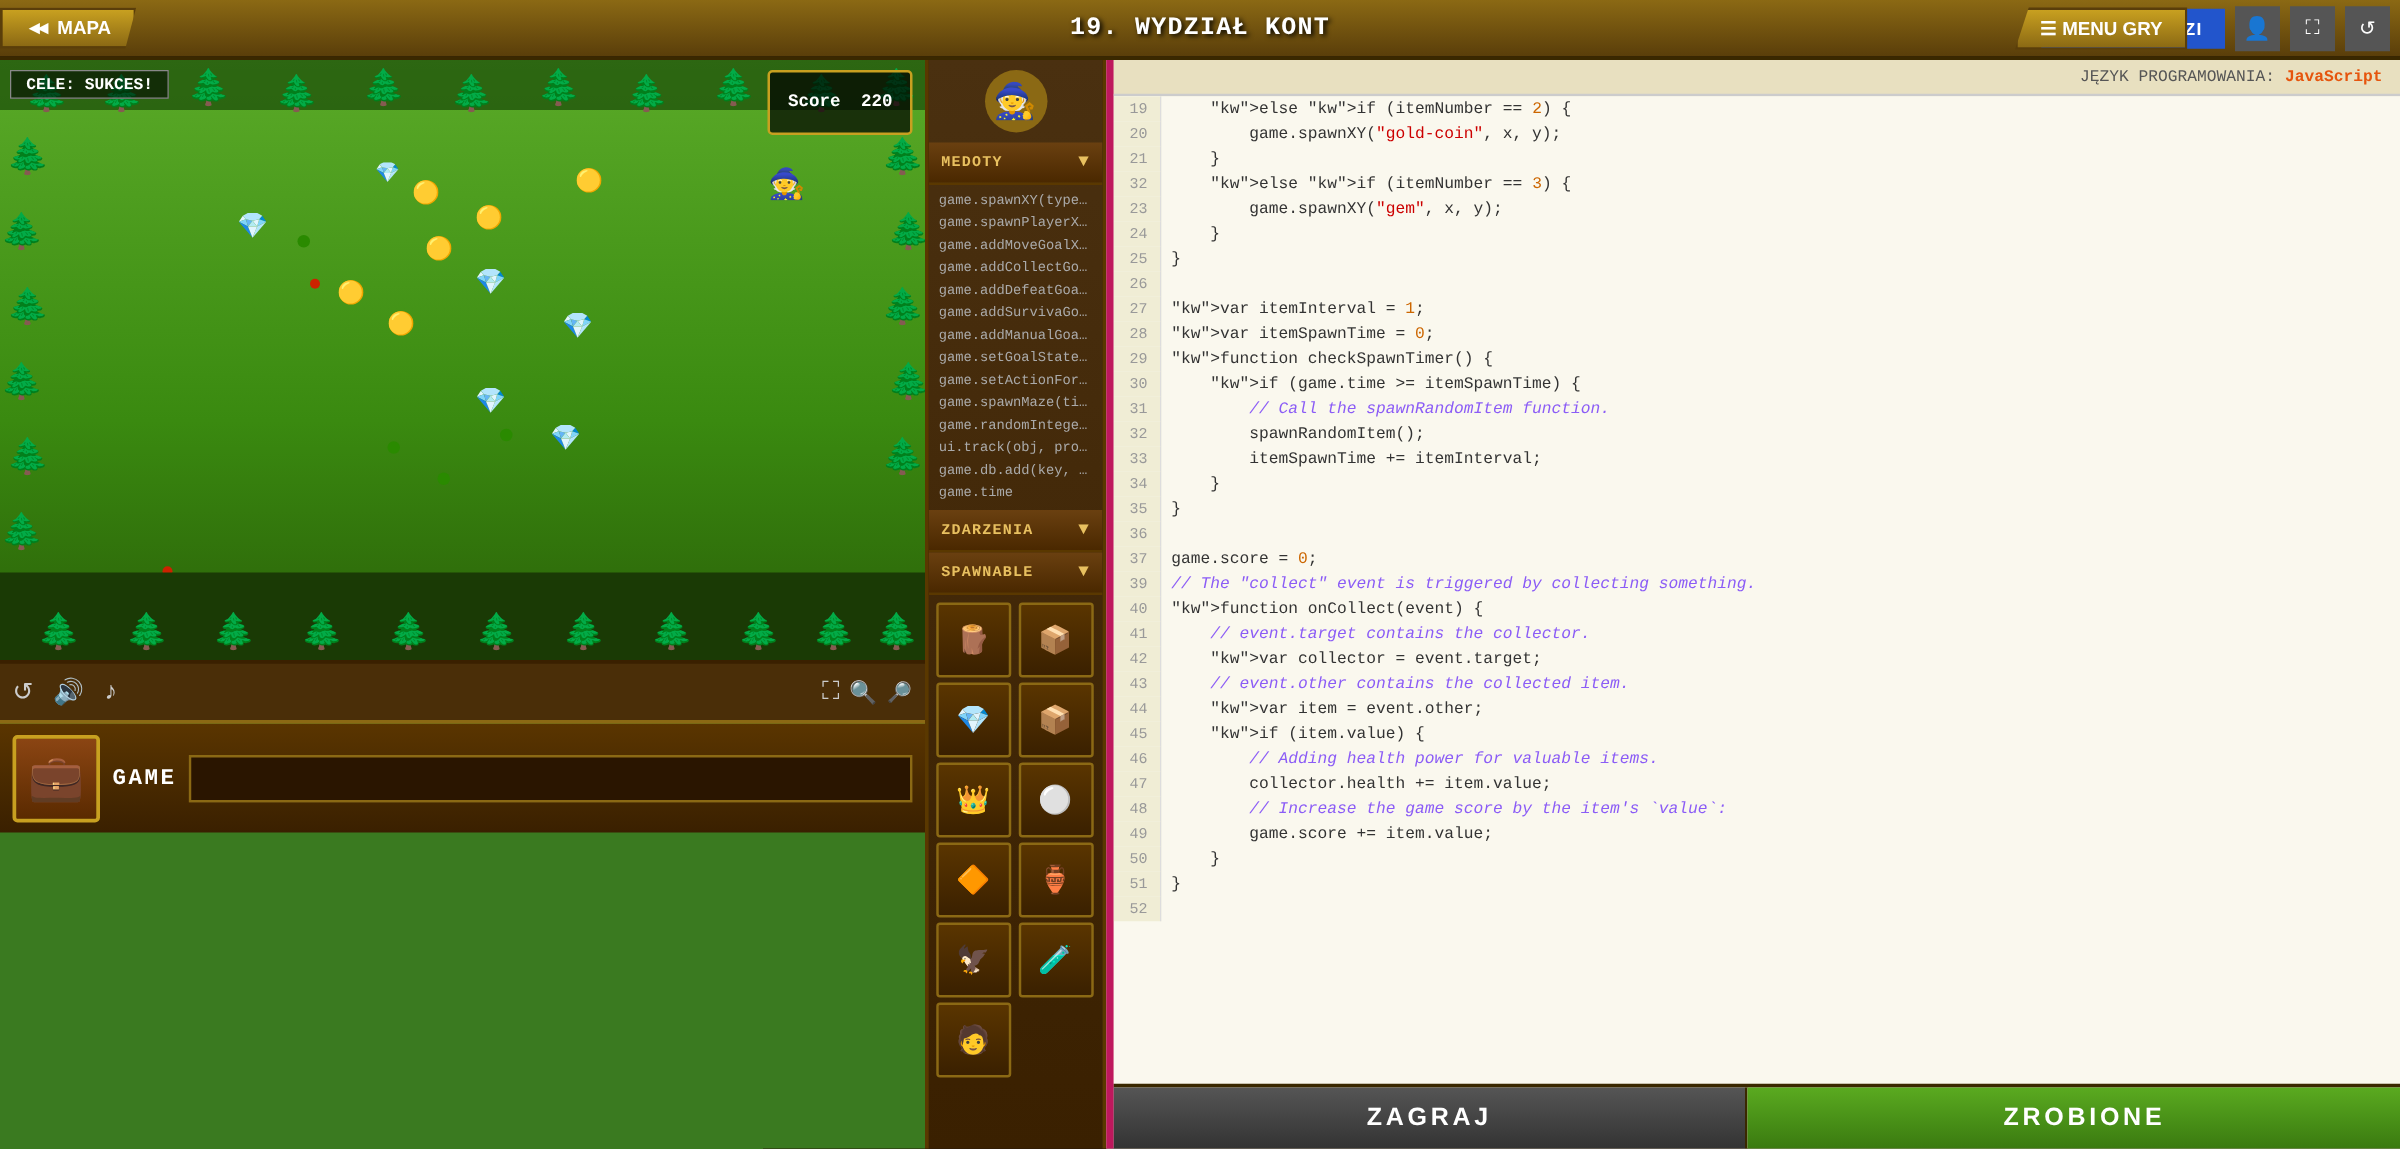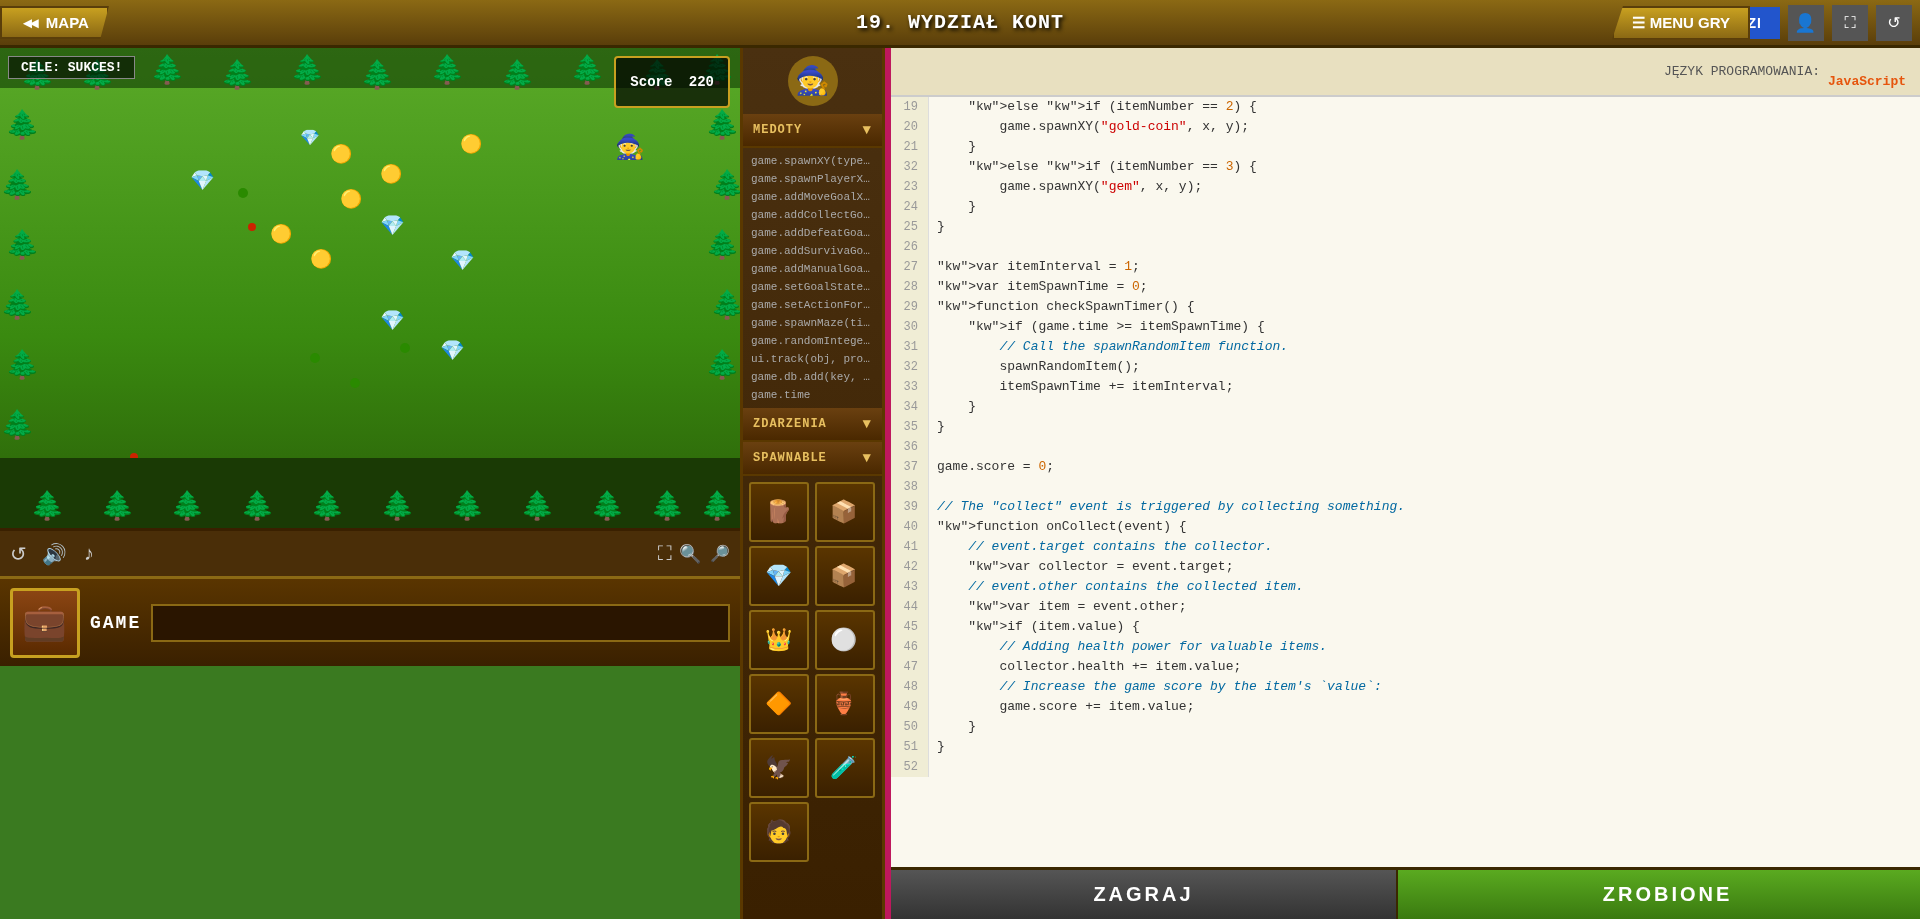--- a/index.html
+++ b/index.html
@@ -139,21 +139,21 @@
       flex: 1; display: flex; flex-direction: column;
       background: #f5f0dc; border-left: 6px solid #be185d;
     }
 
     #code-header {
       background: #e8e0c0; border-bottom: 2px solid #ccc;
       padding: 6px 14px; display: flex; align-items: center; justify-content: flex-end;
       gap: 8px;
     }
     #lang-label { color: #555; font-size: 13px; }
-    #lang-value { color: #e6550d; font-size: 13px; font-weight: bold; margin-top: 20px; }
+    #lang-value { color: #e6550d; font-size: 13px; font-weight: bold; }
     #podpowiedzi-btn {
       background: #2255cc; color: #fff; border: none; padding: 8px 18px;
       font-size: 14px; font-weight: bold; cursor: pointer; letter-spacing: 1px; text-transform: uppercase;
     }
     .icon-btn {
       background: #555; border: none; color: #fff; width: 36px; height: 36px;
       cursor: pointer; font-size: 16px; display: flex; align-items: center; justify-content: center;
     }
 
     #code-editor {
@@ -163,21 +163,21 @@
 
     .code-line {
       display: flex; min-height: 20px; line-height: 20px;
     }
     .line-num {
       width: 38px; min-width: 38px; color: #999; text-align: right; padding-right: 10px;
       user-select: none; font-size: 12px; background: #f0edd5; border-right: 1px solid #ddd;
     }
     .line-content { padding-left: 8px; white-space: pre; color: #333; }
     .str { color: #cc0000; }
-    .cm { color: #0369a1; font-style: italic; }
+    .cm { color: #8b5cf6; font-style: italic; }
     .num { color: #cc6600; }
 
     #code-footer {
       display: flex; height: 52px; border-top: 3px solid #3a2800;
     }
     #zagraj-btn {
       flex: 1; background: linear-gradient(180deg, #555 0%, #333 100%);
       color: #fff; border: none; font-size: 20px; font-weight: bold;
       letter-spacing: 3px; text-transform: uppercase; cursor: pointer;
       border-right: 2px solid #3a2800;
@@ -454,24 +454,20 @@
         </div>
         <div class="code-line">
           <span class="line-num">36</span>
           <span class="line-content"></span>
         </div>
         <div class="code-line">
           <span class="line-num">37</span>
           <span class="line-content">game.score = <span class="num">0</span>;</span>
         </div>
         <div class="code-line">
-          <span class="line-num">38</span>
-          <span class="line-content"></span>
-        </div>
-        <div class="code-line">
           <span class="line-num">39</span>
           <span class="line-content"><span class="cm">// The "collect" event is triggered by collecting something.</span></span>
         </div>
         <div class="code-line">
           <span class="line-num">40</span>
           <span class="line-content"><span class="&lt;span">"kw"</span>&gt;function onCollect(event) {</span>
         </div>
         <div class="code-line">
           <span class="line-num">41</span>
           <span class="line-content">    <span class="cm">// event.target contains the collector.</span></span>

